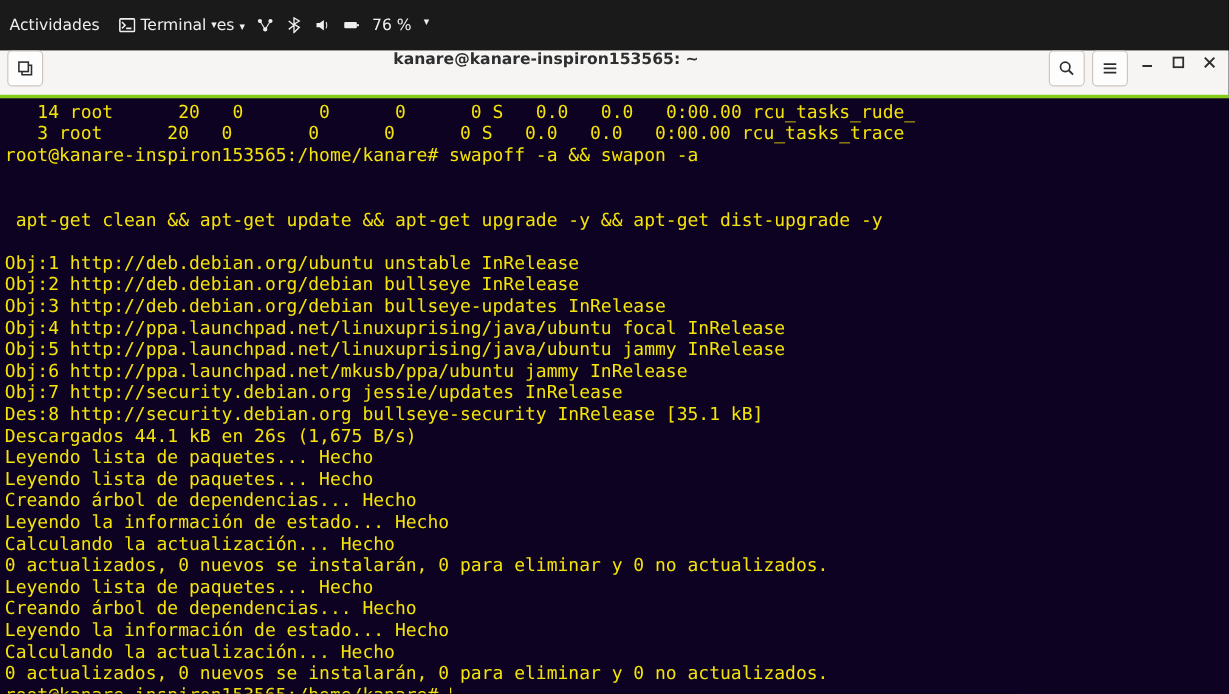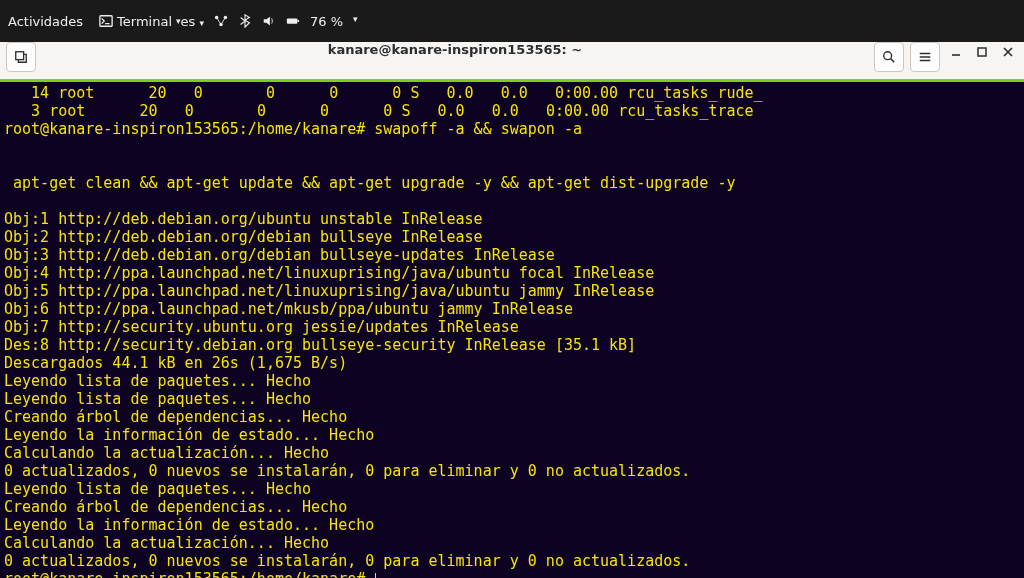--- a/index.html
+++ b/index.html
@@ -164,21 +164,21 @@
 
 
 <span> apt-get clean &amp;&amp; apt-get update &amp;&amp; apt-get upgrade -y &amp;&amp; apt-get dist-upgrade -y</span>
 
 <span>Obj:1 http://deb.debian.org/ubuntu unstable InRelease</span>
 <span>Obj:2 http://deb.debian.org/debian bullseye InRelease</span>
 <span>Obj:3 http://deb.debian.org/debian bullseye-updates InRelease</span>
 <span>Obj:4 http://ppa.launchpad.net/linuxuprising/java/ubuntu focal InRelease</span>
 <span>Obj:5 http://ppa.launchpad.net/linuxuprising/java/ubuntu jammy InRelease</span>
 <span>Obj:6 http://ppa.launchpad.net/mkusb/ppa/ubuntu jammy InRelease</span>
-<span>Obj:7 http://security.ubuntu.org jessie/updates InRelease</span>
+<span>Obj:7 http://security.debian.org jessie/updates InRelease</span>
 <span>Des:8 http://security.debian.org bullseye-security InRelease [35.1 kB]</span>
 <span>Descargados 44.1 kB en 26s (1,675 B/s)</span>
 <span>Leyendo lista de paquetes... Hecho</span>
 <span>Leyendo lista de paquetes... Hecho</span>
 <span>Creando árbol de dependencias... Hecho</span>
 <span>Leyendo la información de estado... Hecho</span>
 <span>Calculando la actualización... Hecho</span>
 <span>0 actualizados, 0 nuevos se instalarán, 0 para eliminar y 0 no actualizados.</span>
 <span>Leyendo lista de paquetes... Hecho</span>
 <span>Creando árbol de dependencias... Hecho</span>

